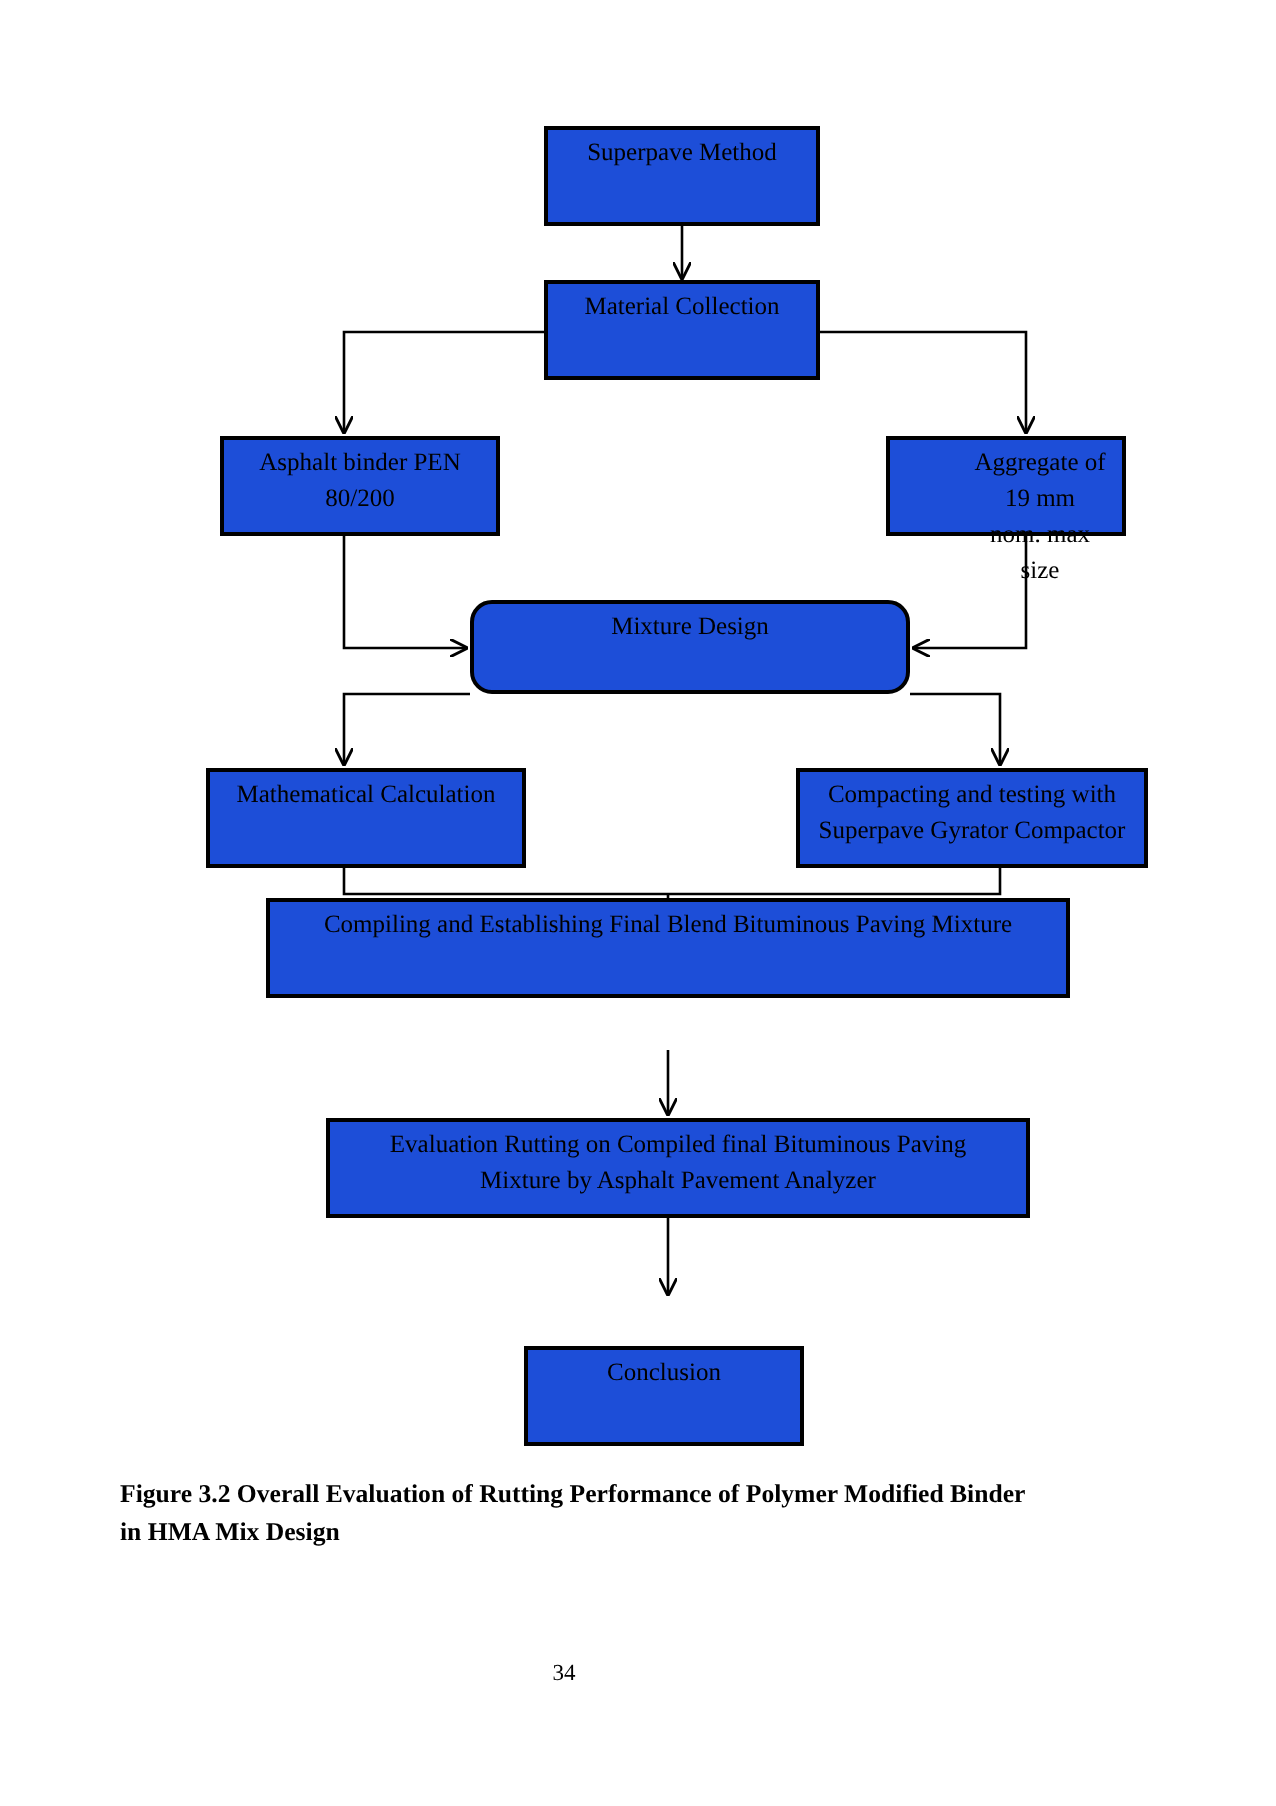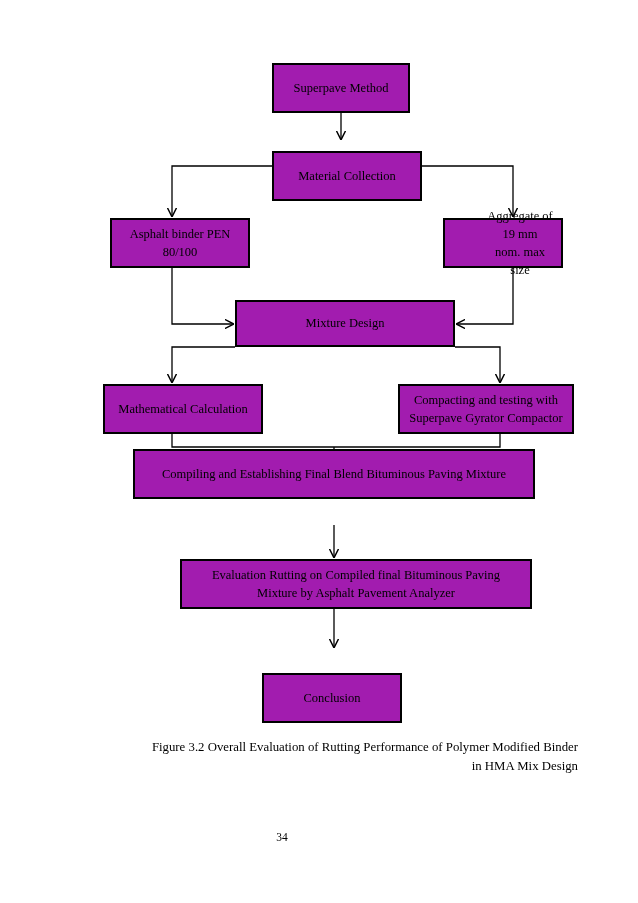--- a/index.html
+++ b/index.html
@@ -26,41 +26,40 @@
     position: absolute;
     left: 0; top: 0;
     width: 638px;
     height: 903px;
     pointer-events: none;
   }
   .node {
     position: absolute;
     box-sizing: border-box;
     border: 2px solid #000000;
-    background: #a21caf;
+    background: #1d4ed8;
     display: flex;
-    align-items: center;
     justify-content: center;
     text-align: center;
     font-size: 12.5px;
     line-height: 1.45;
     padding: 2px 6px;
     z-index: 2;
   }
   .node-label {
     display: block;
     white-space: pre-line;
   }
   #caption {
     position: absolute;
     left: 60px;
     top: 738px;
     width: 518px;
-    text-align: right;
-    font-weight: normal;
+    text-align: left;
+    font-weight: bold;
     font-size: 12.8px;
     line-height: 1.5;
     white-space: pre-line;
   }
   #page-number {
     position: absolute;
     left: 0;
     top: 831px;
     width: 564px;
     text-align: center;
@@ -91,52 +90,52 @@
       <path d="M 334 447 L 334 473" marker-end="url(#arrowhead)"></path>
       <path d="M 334 525 L 334 557" marker-end="url(#arrowhead)"></path>
       <path d="M 334 609 L 334 647" marker-end="url(#arrowhead)"></path>
     </g>
   </svg>
 
   <div class="node" style="left:272px; top:63px; width:138px; height:50px;">
     <span class="node-label">Superpave Method</span>
   </div>
 
-  <div class="node" style="left:272px; top:151px; width:150px; height:50px;">
+  <div class="node" style="left:272px; top:140px; width:138px; height:50px;">
     <span class="node-label">Material Collection</span>
   </div>
 
   <div class="node" style="left:110px; top:218px; width:140px; height:50px;">
     <span class="node-label">Asphalt binder PEN
-80/100</span>
+80/200</span>
   </div>
 
   <div class="node" style="left:443px; top:218px; width:120px; height:50px;padding-left:40px;">
     <span class="node-label">Aggregate of 19 mm
 nom. max size</span>
   </div>
 
-  <div class="node" style="left:235px; top:300px; width:220px; height:47px;">
+  <div class="node" style="left:235px; top:300px; width:220px; height:47px;border-radius:11px;">
     <span class="node-label">Mixture Design</span>
   </div>
 
   <div class="node" style="left:103px; top:384px; width:160px; height:50px;">
     <span class="node-label">Mathematical Calculation</span>
   </div>
 
   <div class="node" style="left:398px; top:384px; width:176px; height:50px;">
     <span class="node-label">Compacting and testing with
 Superpave Gyrator Compactor</span>
   </div>
 
   <div class="node" style="left:133px; top:449px; width:402px; height:50px;">
     <span class="node-label">Compiling and Establishing Final Blend Bituminous Paving Mixture</span>
   </div>
 
-  <div class="node" style="left:163px; top:559px; width:352px; height:50px;margin-left:17px;">
+  <div class="node" style="left:163px; top:559px; width:352px; height:50px;">
     <span class="node-label">Evaluation Rutting on Compiled final Bituminous Paving
 Mixture by Asphalt Pavement Analyzer</span>
   </div>
 
   <div class="node" style="left:262px; top:649px; width:140px; height:50px;margin-top:24px;">
     <span class="node-label">Conclusion</span>
   </div>
 
   <div id="caption">Figure 3.2 Overall Evaluation of Rutting Performance of Polymer Modified Binder
 in HMA Mix Design</div>

